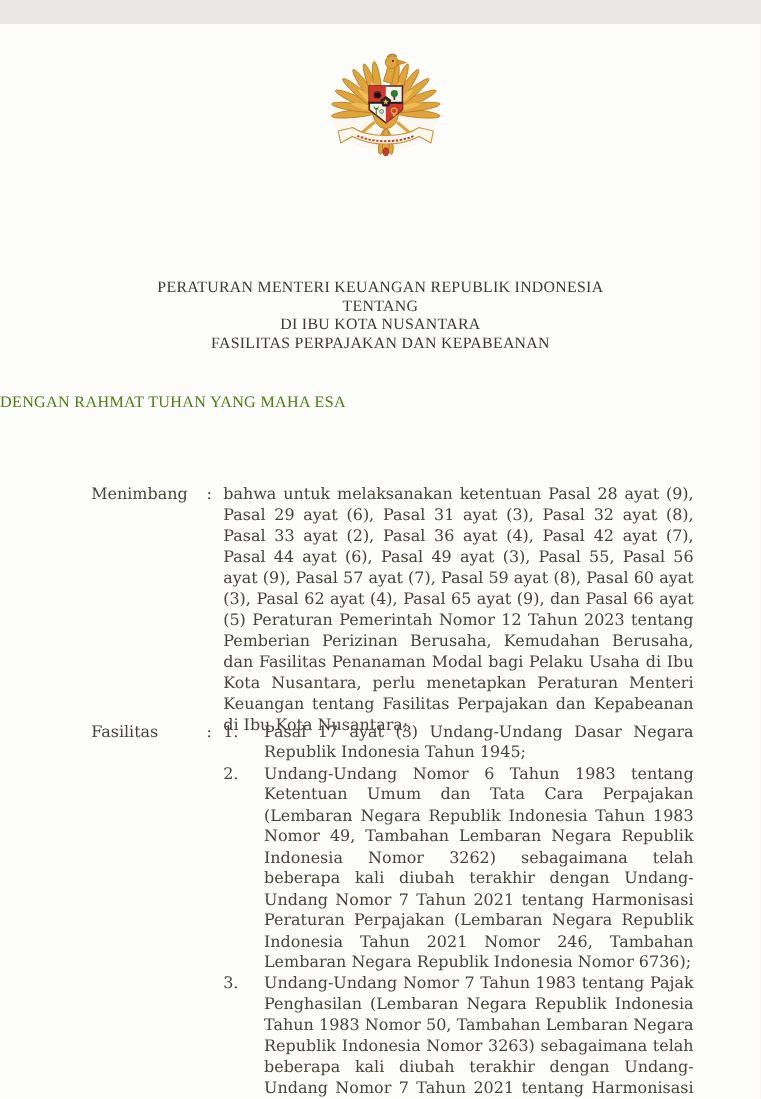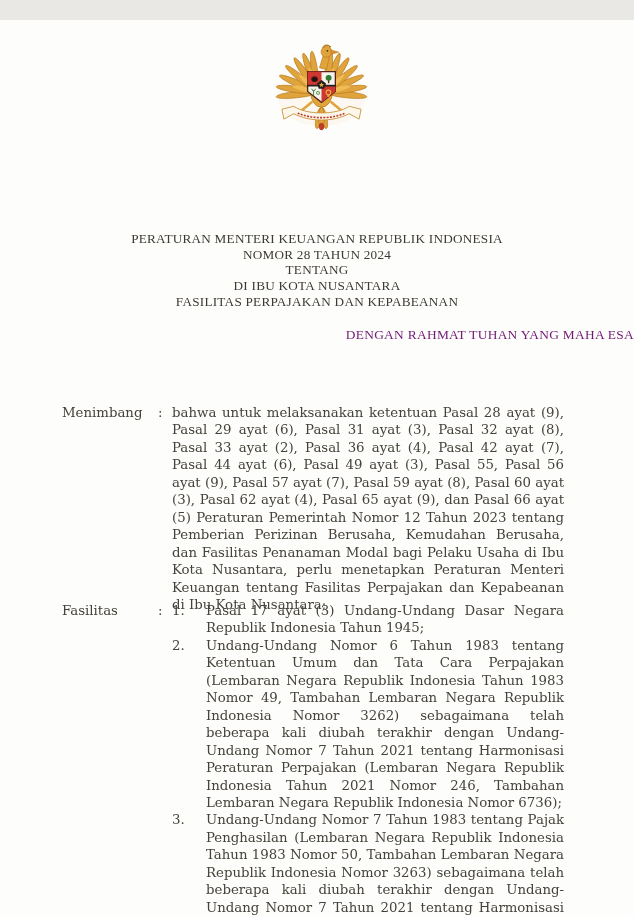--- a/index.html
+++ b/index.html
@@ -38,34 +38,34 @@
     line-height: 15.7px;
     letter-spacing: 0.25px;
     color: #3e3a33;
   }
   .title-line { display: block; }
 
   .center-line {
     position: absolute;
     left: 0;
     width: 634px;
-    text-align: right;
+    text-align: left;
     font-family: "Liberation Serif", serif;
     font-size: 13.4px;
     letter-spacing: 0.3px;
-    color: #701a75;
+    color: #4d7c0f;
     white-space: nowrap;
   }
   .invocation { top: 307px; }
   .issuer     { top: 341px; }
 
   
   .clause {
     position: absolute;
-    left: 62px;
+    left: 76px;
     width: 502px;
     display: flex;
     align-items: flex-start;
     font-size: 13.3px;
     line-height: 17.45px;
     color: #46423b;
   }
   .clause-menimbang { top: 384px; }
   .clause-mengingat { top: 582px; }
 
@@ -154,21 +154,20 @@
       <path d="M40,60.5 L40,53.5 M40,55 Q38.4,54 38.2,52.3 M40,55 Q41.6,54 41.8,52.3" fill="none" stroke="#2E7D33" stroke-width="0.9"></path>
       <circle cx="44.5" cy="56.5" r="1.6" fill="#E7E3D2" stroke="#2E7D33" stroke-width="0.7"></circle>
 
       <circle cx="55" cy="56" r="2.3" fill="none" stroke="#E9B43C" stroke-width="1.1"></circle>
       <rect x="54.3" y="58.7" width="1.5" height="1.5" fill="none" stroke="#E9B43C" stroke-width="0.8"></rect>
     </svg>
   </div>
 
   <div class="title-block">
     <span class="title-line">PERATURAN MENTERI KEUANGAN REPUBLIK INDONESIA</span>
-    <span class="title-line">NOMOR 28 TAHUN 2024</span>
     <span class="title-line">TENTANG</span>
     <span class="title-line">DI IBU KOTA NUSANTARA</span>
     <span class="title-line">FASILITAS PERPAJAKAN DAN KEPABEANAN</span>
   </div>
 
   <div class="center-line invocation">DENGAN RAHMAT TUHAN YANG MAHA ESA</div>
 
 
   <div class="clause clause-menimbang">
     <div class="clause-label">Menimbang</div>

